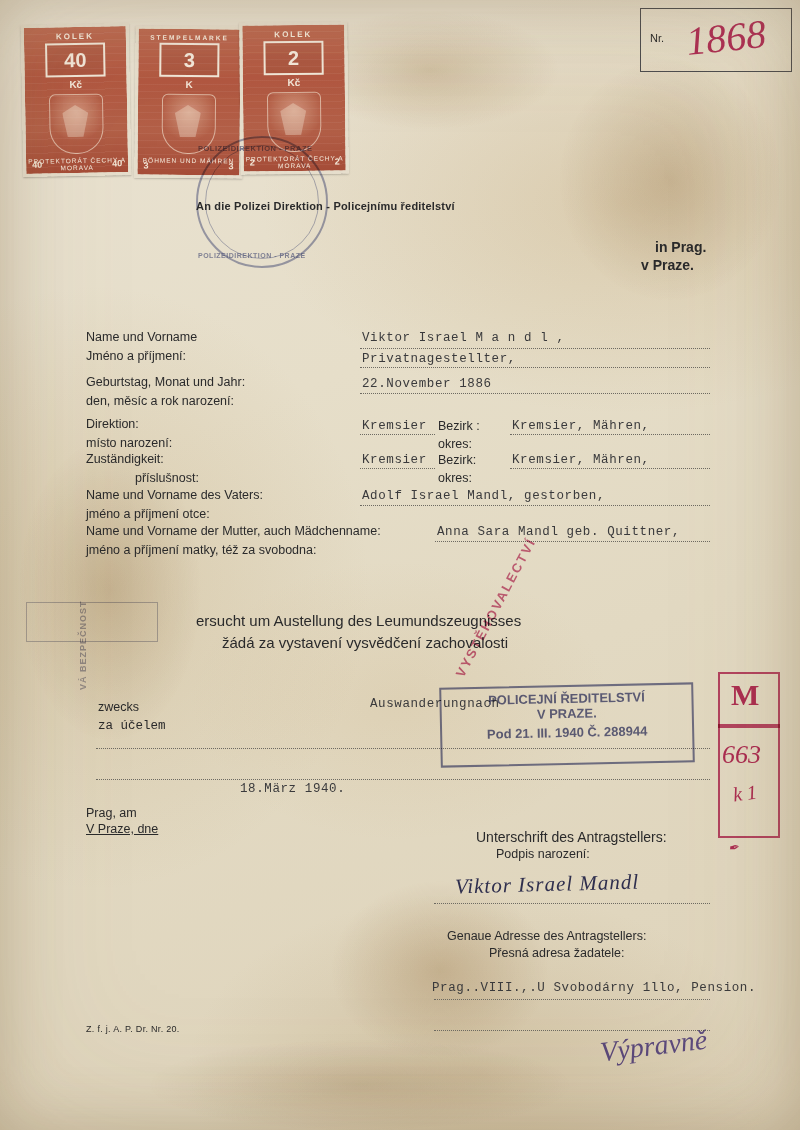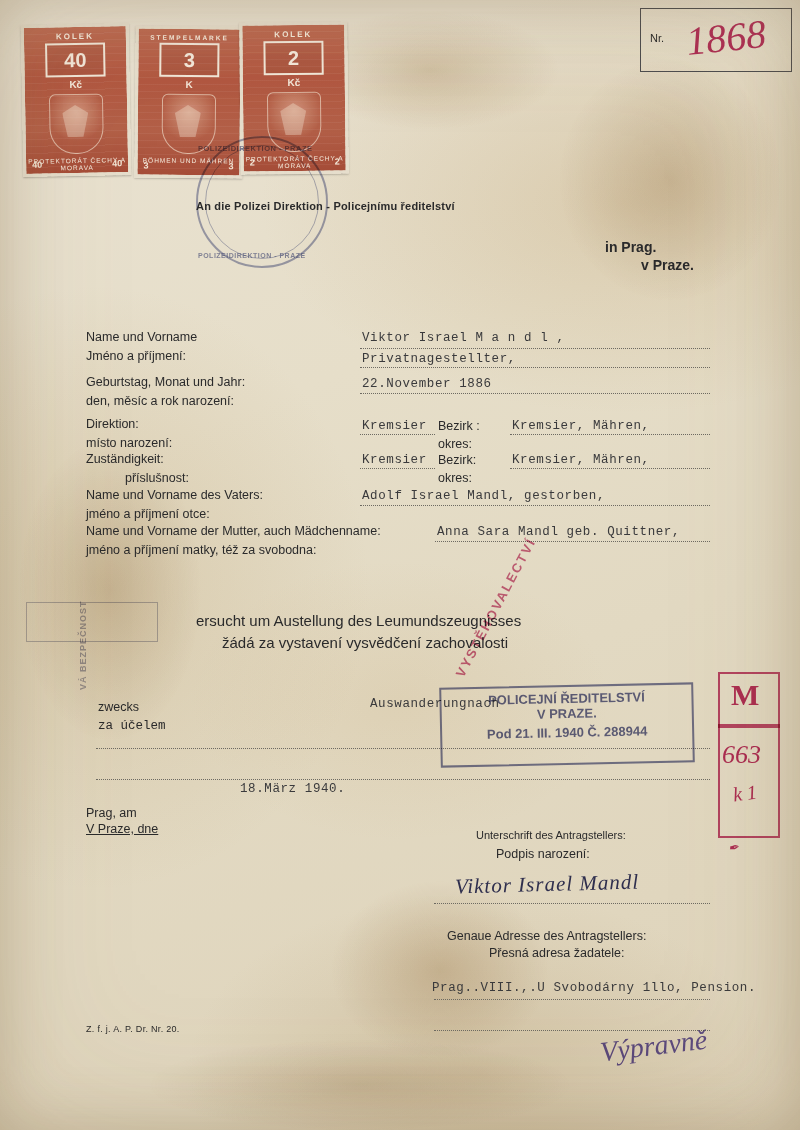--- a/index.html
+++ b/index.html
@@ -181,21 +181,21 @@
     <div class="side l">2</div>
     <div class="side r">2</div>
   </div>
 
   <div class="seal" style="left:196px;top:136px;width:128px;height:128px;">
     <span style="top:6px;">POLIZEIDIREKTION - PRAZE</span>
     <span style="bottom:7px;font-size:7px;">POLIZEIDIREKTION - PRAZE</span>
   </div>
 
   <div class="printed" style="position:absolute;left:196px;top:200px;font-size:11px;font-weight:bold;letter-spacing:0.2px;">An die Polizei Direktion - Policejnímu ředitelství</div>
-  <div class="printed" style="position:absolute;left:605px;top:239px;font-size:14px;font-weight:bold;">in Prag.</div>
+  <div class="printed" style="position:absolute;left:655px;top:239px;font-size:14px;font-weight:bold;">in Prag.</div>
   <div class="printed" style="position:absolute;left:641px;top:257px;font-size:14px;font-weight:bold;">v Praze.</div>
 
   <div class="ghost" style="left:420px;top:276px;width:260px;">&nbsp;</div>
 
   <div class="printed" style="position:absolute;left:86px;top:330px;font-size:12.5px;">Name und Vorname</div>
   <div class="printed" style="position:absolute;left:86px;top:349px;font-size:12.5px;">Jméno a příjmení:</div>
   <div class="dotline" style="position:absolute;left:360px;top:348px;width:350px;"></div>
   <div class="dotline" style="position:absolute;left:360px;top:367px;width:350px;"></div>
   <div class="typed" style="position:absolute;left:362px;top:331px;">Viktor Israel M a n d l ,</div>
   <div class="typed" style="position:absolute;left:362px;top:352px;">Privatnagestellter,</div>
@@ -208,21 +208,21 @@
   <div class="printed" style="position:absolute;left:86px;top:417px;font-size:12.5px;">Direktion:</div>
   <div class="printed" style="position:absolute;left:86px;top:436px;font-size:12.5px;">místo narození:</div>
   <div class="typed" style="position:absolute;left:362px;top:419px;">Kremsier</div>
   <div class="printed" style="position:absolute;left:438px;top:419px;font-size:12.5px;">Bezirk :</div>
   <div class="printed" style="position:absolute;left:438px;top:437px;font-size:12.5px;">okres:</div>
   <div class="typed" style="position:absolute;left:512px;top:419px;">Kremsier, Mähren,</div>
   <div class="dotline" style="position:absolute;left:360px;top:434px;width:75px;"></div>
   <div class="dotline" style="position:absolute;left:510px;top:434px;width:200px;"></div>
 
   <div class="printed" style="position:absolute;left:86px;top:452px;font-size:12.5px;">Zuständigkeit:</div>
-  <div class="printed" style="position:absolute;left:94px;top:471px;font-size:12.5px;padding-left:31px;">příslušnost:</div>
+  <div class="printed" style="position:absolute;left:104px;top:471px;font-size:12.5px;padding-left:31px;">příslušnost:</div>
   <div class="typed" style="position:absolute;left:362px;top:453px;">Kremsier</div>
   <div class="printed" style="position:absolute;left:438px;top:453px;font-size:12.5px;">Bezirk:</div>
   <div class="printed" style="position:absolute;left:438px;top:471px;font-size:12.5px;">okres:</div>
   <div class="typed" style="position:absolute;left:512px;top:453px;">Kremsier, Mähren,</div>
   <div class="dotline" style="position:absolute;left:360px;top:468px;width:75px;"></div>
   <div class="dotline" style="position:absolute;left:510px;top:468px;width:200px;"></div>
 
   <div class="printed" style="position:absolute;left:86px;top:488px;font-size:12.5px;">Name und Vorname des Vaters:</div>
   <div class="printed" style="position:absolute;left:86px;top:507px;font-size:12.5px;">jméno a příjmení otce:</div>
   <div class="dotline" style="position:absolute;left:360px;top:505px;width:350px;"></div>
@@ -259,21 +259,21 @@
   <div class="hand-red" style="position:absolute;left:733px;top:782px;font-size:20px;font-style:italic;transform:rotate(-8deg);">k 1</div>
   <div class="hand-red" style="position:absolute;left:728px;top:840px;font-size:13px;font-style:italic;transform:rotate(-10deg);">✒</div>
 
   <div class="faint-rot" style="left:8px;top:610px;width:150px;">VÁ BEZPEČNOST</div>
   <div style="position:absolute;left:72px;top:556px;width:38px;height:130px;border:1px solid rgba(70,75,120,0.35);transform:rotate(-90deg);mix-blend-mode:multiply;"></div>
 
   <div class="typed" style="position:absolute;left:240px;top:782px;">18.März 1940.</div>
   <div class="printed" style="position:absolute;left:86px;top:806px;font-size:12.5px;">Prag, am</div>
   <div class="printed" style="position:absolute;left:86px;top:822px;font-size:12.5px;text-decoration:underline;">V Praze, dne</div>
 
-  <div class="printed" style="position:absolute;left:476px;top:829px;font-size:11px;">Unterschrift des Antragstellers:</div>
+  <div class="printed" style="position:absolute;left:476px;top:829px;font-size:14px;">Unterschrift des Antragstellers:</div>
   <div class="printed" style="position:absolute;left:496px;top:847px;font-size:12.5px;">Podpis narození:</div>
   <div class="sig" style="position:absolute;left:455px;top:872px;font-size:21px;letter-spacing:1px;transform:rotate(-1.5deg);">Viktor Israel Mandl</div>
   <div class="dotline" style="position:absolute;left:434px;top:903px;width:276px;"></div>
 
   <div class="printed" style="position:absolute;left:447px;top:929px;font-size:12.5px;">Genaue Adresse des Antragstellers:</div>
   <div class="printed" style="position:absolute;left:489px;top:946px;font-size:12.5px;">Přesná adresa žadatele:</div>
   <div class="typed" style="position:absolute;left:432px;top:981px;">Prag..VIII.,.U Svobodárny 1llo, Pension.</div>
   <div class="dotline" style="position:absolute;left:434px;top:999px;width:276px;"></div>
   <div class="dotline" style="position:absolute;left:434px;top:1030px;width:276px;"></div>
 

